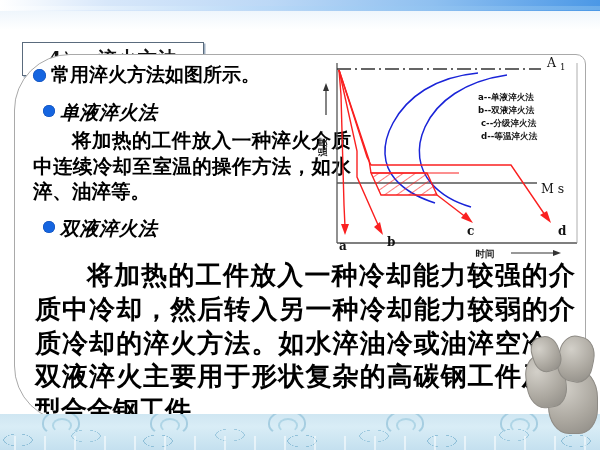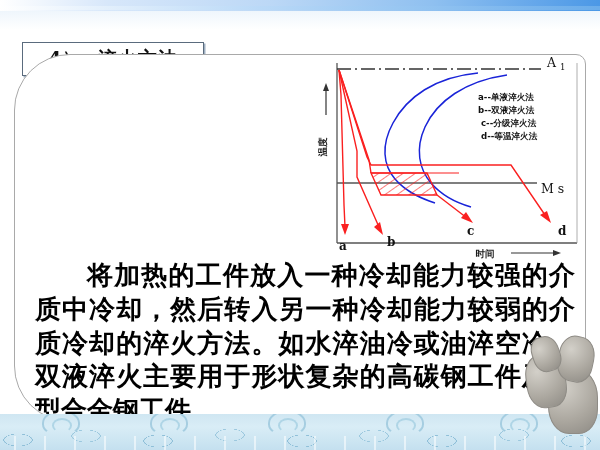--- a/index.html
+++ b/index.html
@@ -135,20 +135,39 @@
   <div class="top-strip"></div>
   <div class="top-strip-2"></div>
 
   <div class="title-box">
     <span class="title-text"><span>4）</span>&nbsp;&nbsp;<span>淬火方法</span></span>
   </div>
 
   <div class="panel">
    <div class="panel-clip">
 
+    <div class="textcol">
+
+      <div class="bullet-row">
+        <span class="dot"></span>
+        <span class="l1">常用淬火方法如图所示。</span>
+      </div>
+
+      <div class="bullet-row" style="margin-top:14px;margin-left:10px;">
+        <span class="dot dot-sm"></span>
+        <span class="sub-head">单液淬火法</span>
+      </div>
+
+      <div class="para" style="margin-top:2px;">将加热的工件放入一种淬火介质中连续冷却至室温的操作方法，如水淬、油淬等。</div>
+
+      <div class="bullet-row" style="margin-top:12px;margin-left:10px;">
+        <span class="dot dot-sm"></span>
+        <span class="sub-head">双液淬火法</span>
+      </div>
+    </div>
 
     <div class="para-wide">将加热的工件放入一种冷却能力较强的介质中冷却，然后转入另一种冷却能力较弱的介质冷却的淬火方法。如水淬油冷或油淬空冷。双液淬火主要用于形状复杂的高碳钢工件及大型合金钢工件。</div>
 
     <div class="figure">
       <svg width="272" height="212" viewBox="0 0 272 212">
 
         <g>
           <line x1="22" y1="8" x2="22" y2="188" stroke="#555" stroke-width="1.3"></line>
           <line x1="22" y1="188" x2="262" y2="188" stroke="#555" stroke-width="1.3"></line>
           <line x1="262" y1="8" x2="262" y2="188" stroke="#9a9a9a" stroke-width="0.8"></line>

